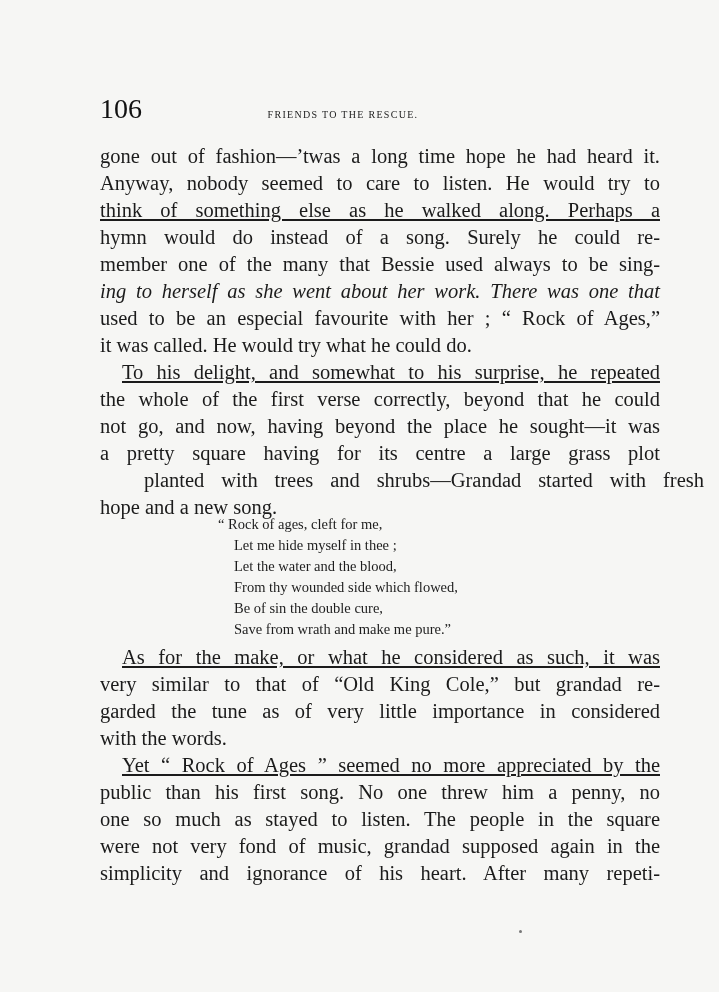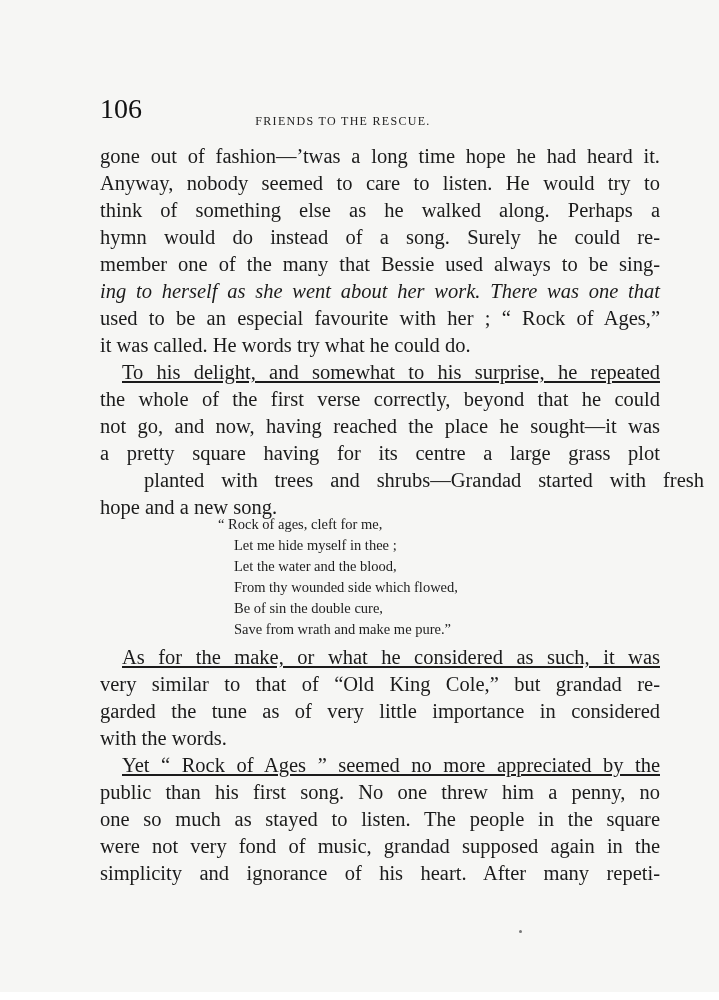--- a/index.html
+++ b/index.html
@@ -35,23 +35,23 @@
       top: 0;
       font-size: 28px;
       line-height: 24px;
       color: #111;
       text-align: center;
     }
     .running-title {
       position: absolute;
       left: 78px;
       width: 330px;
-      top: 14px;
+      top: 8px;
       text-align: center;
-      font-size: 12px;
+      font-size: 10px;
       letter-spacing: 1.3px;
       line-height: 20px;
       text-transform: uppercase;
       color: #222;
     }
     .text-block {
       position: absolute;
       left: 100px;
       width: 560px;
     }
@@ -109,32 +109,32 @@
 <div class="paper"></div>
 
 <div class="running-head">
   <span class="page-number">106</span>
   <span class="running-title">FRIENDS TO THE RESCUE.</span>
 </div>
 
 <div class="text-block" style="top:143px;">
   <div class="line" style="top:0px;">gone out of fashion—’twas a long time hope he had heard it.</div>
   <div class="line" style="top:27px;">Anyway, nobody seemed to care to listen.  He would try to</div>
-  <div class="line" style="top:54px;">think of something else as he walked along.  Perhaps a</div>
+  <div class="line" style="top:54px;text-decoration:underline;">think of something else as he walked along.  Perhaps a</div>
   <div class="line" style="top:81px;">hymn would do instead of a song.  Surely he could re-</div>
   <div class="line" style="top:108px;">member one of the many that Bessie used always to be sing-</div>
   <div class="line" style="top:135px;font-style:italic;">ing to herself as she went about her work.  There was one that</div>
   <div class="line" style="top:162px;">used to be an especial favourite with her ; “ Rock of Ages,”</div>
-  <div class="line last" style="top:189px;">it was called.  He words try what he could do.</div>
+  <div class="line last" style="top:189px;">it was called.  He would try what he could do.</div>
 </div>
 
 <div class="text-block" style="top:359px;">
   <div class="line indent" style="top:0px;">To his delight, and somewhat to his surprise, he repeated</div>
   <div class="line" style="top:27px;">the whole of the first verse correctly, beyond that he could</div>
-  <div class="line" style="top:54px;">not go, and now, having reached the place he sought—it was</div>
+  <div class="line" style="top:54px;">not go, and now, having beyond the place he sought—it was</div>
   <div class="line" style="top:81px;">a pretty square having for its centre a large grass plot</div>
   <div class="line" style="top:108px;margin-left:44px;">planted with trees and shrubs—Grandad started with fresh</div>
   <div class="line last" style="top:135px;">hope and a new song.</div>
 </div>
 
 <div class="poem">
   <div class="poem-line first" style="top:0px;">“ Rock of ages, cleft for me,</div>
   <div class="poem-line" style="top:21px;">Let me hide myself in thee ;</div>
   <div class="poem-line" style="top:42px;">Let the water and the blood,</div>
   <div class="poem-line" style="top:63px;">From thy wounded side which flowed,</div>

